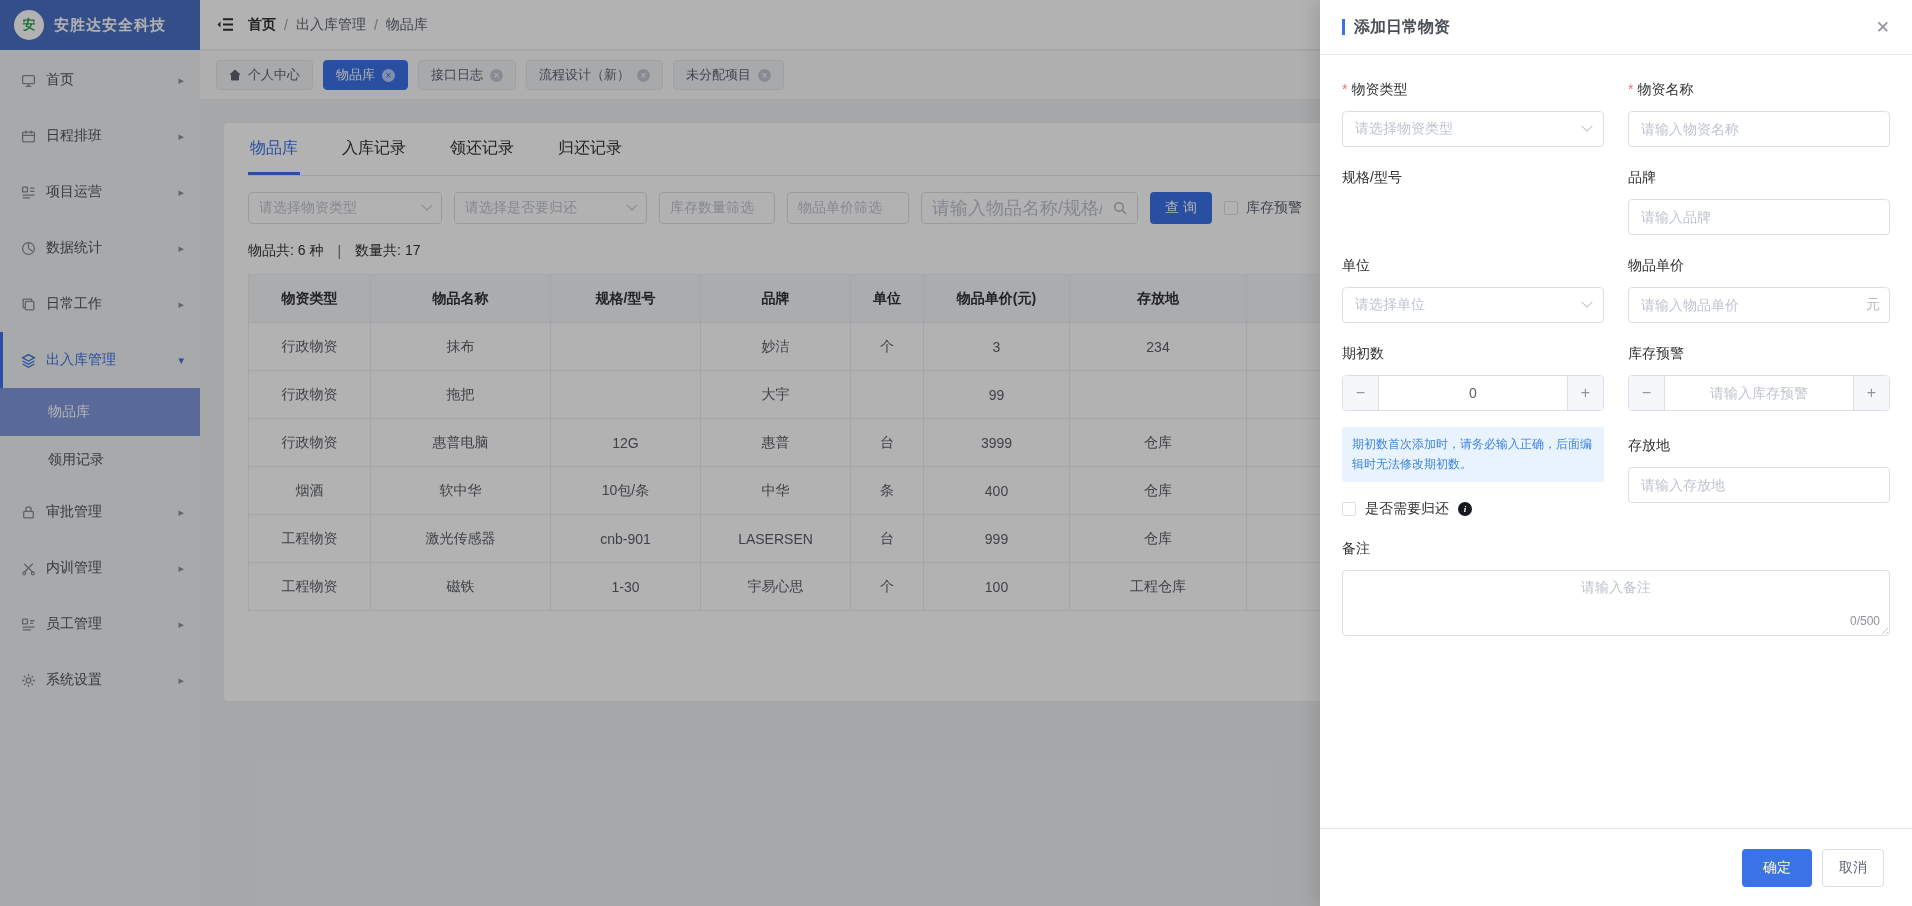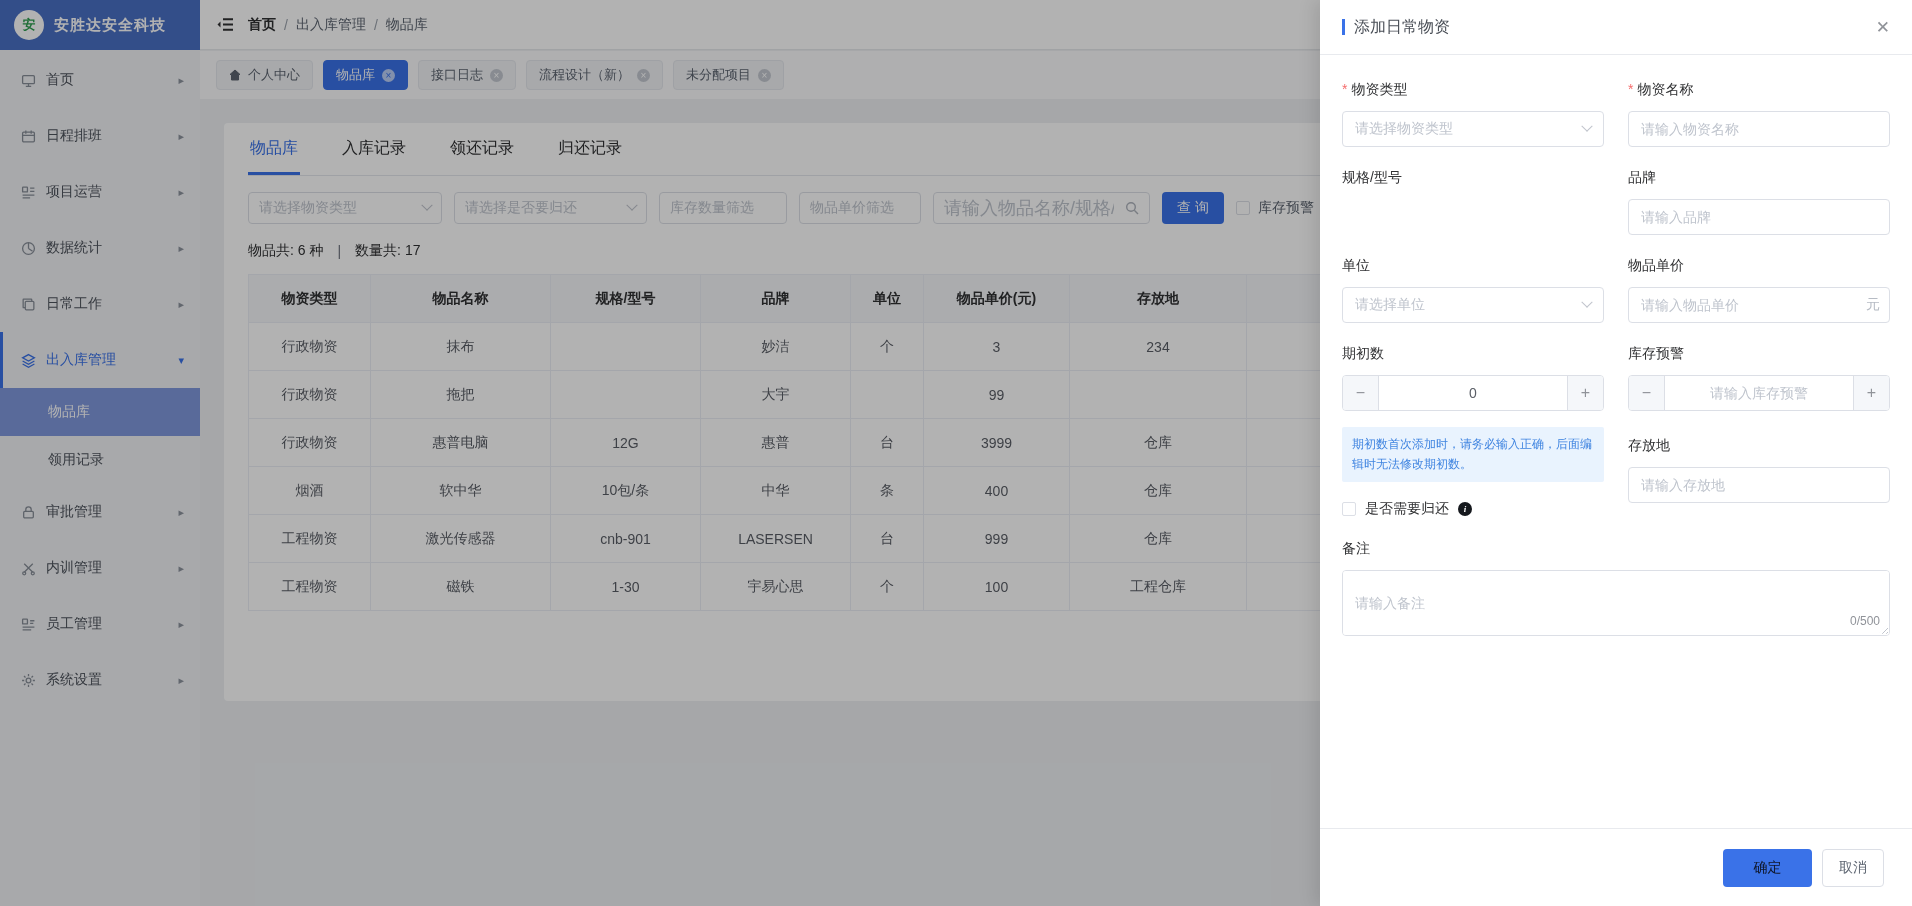--- a/index.html
+++ b/index.html
@@ -40,21 +40,21 @@
   .content { position:absolute; left:200px; top:99px; right:0; bottom:0; background:#eef0f3; padding:24px; z-index:1; }
   .card { background:#fff; border-radius:4px; height:578px; padding:0 24px; overflow:hidden; }
   .tabs { display:flex; gap:40px; border-bottom:1px solid #e4e7ed; }
   .tab { padding:15px 2px 13px; font-size:16px; color:#303133; cursor:pointer; border-bottom:3px solid transparent; }
   .tab.active { color:#3a72e8; border-bottom-color:#3a72e8; }
 
   .filters { display:flex; align-items:center; gap:12px; margin-top:16px; }
   .f-select, .f-input { height:32px; border:1px solid #dcdfe6; border-radius:4px; background:#fff; display:flex; align-items:center; padding:0 10px; color:#bfc4cd; font-size:14px; }
   .f-select { justify-content:space-between; }
   .chev { width:8px; height:8px; border-right:1.5px solid #c0c4cc; border-bottom:1.5px solid #c0c4cc; transform:rotate(45deg) translate(-2px,-2px); }
-  .f-w1{width:194px}.f-w2{width:193px}.f-w3{width:128px}.f-w4{width:122px}
+  .f-w1{width:194px}.f-w2{width:193px}.f-w3{width:116px}.f-w4{width:122px}
   .f-search{width:217px; justify-content:space-between;}
   .f-search input{border:none; outline:none; width:170px; font-size:18px; color:#303133; font-family:inherit;}
   .f-search input::placeholder{color:#bfc4cd;}
   .s-icon svg{display:block; stroke:#aeb3bc; fill:none; stroke-width:1.4;}
   .btn-query { width:62px; height:32px; background:#3a72e8; color:#fff; border:none; border-radius:4px; font-size:14px; cursor:pointer; font-family:inherit; }
   .chk { width:14px; height:14px; border:1px solid #dcdfe6; border-radius:2px; background:#fff; display:inline-block; }
   .f-check { display:flex; align-items:center; gap:8px; color:#5c6470; cursor:pointer; }
 
   .stats { margin-top:18px; font-size:14px; color:#303133; display:flex; align-items:center; }
   .stats .sep { margin:0 14px; color:#6b717b; }
@@ -64,21 +64,21 @@
   table.grid th { background:#f5f6f9; color:#303133; font-weight:600; }
   td.c8 { text-align:left; padding-left:12px; }
 
   
   .mask { position:absolute; inset:0; background:rgba(0,0,0,.3); z-index:50; }
 
   
   .drawer { position:absolute; top:0; right:0; width:592px; height:906px; background:#fff; z-index:60; box-shadow:-6px 0 16px rgba(0,0,0,.1); }
   .drawer-header { height:55px; border-bottom:1px solid #e8eaee; display:flex; align-items:center; padding:0 22px; }
   .title-bar { width:3px; height:16px; background:#3a72e8; margin-right:9px; }
-  .drawer-title { font-size:16px; color:#4a4f57; }
+  .drawer-title { font-size:16px; color:#4a4f57;font-weight:bold; }
   .drawer-close { margin-left:auto; color:#909399; font-size:17px; cursor:pointer; line-height:1; }
   .drawer-body { padding:4px 22px 0; }
   .form-grid { display:grid; grid-template-columns:262px 262px; column-gap:24px; align-items:start; }
   .fld { margin-top:22px; }
   .fld .lbl { display:flex; gap:4px; margin-bottom:12px; font-size:14px; color:#303133; }
   .req { color:#f56c6c; }
   .inp { width:100%; height:36px; border:1px solid #dcdfe6; border-radius:4px; padding:0 12px; font-size:14px; color:#303133; outline:none; font-family:inherit; background:#fff; }
   .inp::placeholder { color:#bfc4cd; }
   .sel { width:100%; height:36px; border:1px solid #dcdfe6; border-radius:4px; padding:0 12px; display:flex; align-items:center; justify-content:space-between; color:#bfc4cd; cursor:pointer; background:#fff; }
   .suffix-wrap { position:relative; }
@@ -90,26 +90,26 @@
   .st-btn.plus { border-left:1px solid #dcdfe6; }
   .st-val { flex:1; border:none; outline:none; text-align:center; font-size:14px; color:#5a5e66; font-family:inherit; min-width:0; }
   .st-val::placeholder { color:#bfc4cd; }
   .note { margin-top:16px; background:#e9f3fe; color:#3f84e0; font-size:12px; line-height:1.7; padding:7px 10px; border-radius:2px; }
   .chk-row { margin-top:18px; display:flex; align-items:center; gap:9px; }
   .chk-row .txt { color:#303133; }
   .info-dot { width:14px; height:14px; border-radius:50%; background:#15181d; color:#fff; font-size:9px; font-weight:bold; font-family:"Liberation Serif",serif; font-style:italic; display:inline-flex; align-items:center; justify-content:center; }
   .fld-right5 { margin-top:26px; }
   .remark { grid-column:1 / span 2; }
   .ta-wrap { position:relative; }
-  .ta { width:100%; height:66px; border:1px solid #dcdfe6; border-radius:4px; padding:24px 12px; font-size:14px; font-family:inherit; color:#303133; outline:none; resize:none; display:block; }
+  .ta { width:100%; height:66px; border:1px solid #dcdfe6; border-radius:4px; padding:8px 12px; font-size:14px; font-family:inherit; color:#303133; outline:none; resize:none; display:block;text-align:center; }
   .ta::placeholder { color:#bfc4cd; }
   .ta-count { position:absolute; right:10px; bottom:8px; color:#909399; font-size:12px; background:#fff; }
   .ta-resize { position:absolute; right:2px; bottom:2px; width:9px; height:9px; background:repeating-linear-gradient(135deg,transparent 0 2px,#c0c4cc 2px 3px); clip-path:polygon(100% 0,100% 100%,0 100%); }
   .drawer-footer { position:absolute; left:0; right:0; bottom:0; height:78px; border-top:1px solid #e8eaee; display:flex; align-items:center; justify-content:flex-end; gap:10px; padding:0 28px; background:#fff; }
-  .btn-ok { width:89px; height:38px; background:#3a72e8; color:#0f172a; border:none; border-radius:4px; font-size:14px; cursor:pointer; font-family:Liberation Serif, serif; }
+  .btn-ok { width:70px; height:38px; background:#3a72e8; color:#fef9c3; border:none; border-radius:4px; font-size:14px; cursor:pointer; font-family:Liberation Serif, serif; }
   .btn-cancel { width:62px; height:38px; background:#fff; color:#5c6470; border:1px solid #dcdfe6; border-radius:4px; font-size:14px; cursor:pointer; font-family:inherit; }
 </style>
 </head>
 <body>
 
 <aside class="sidebar">
   <div class="logo-bar">
     <span class="logo-circle">安</span>
     <span class="logo-text">安胜达安全科技</span>
   </div>

